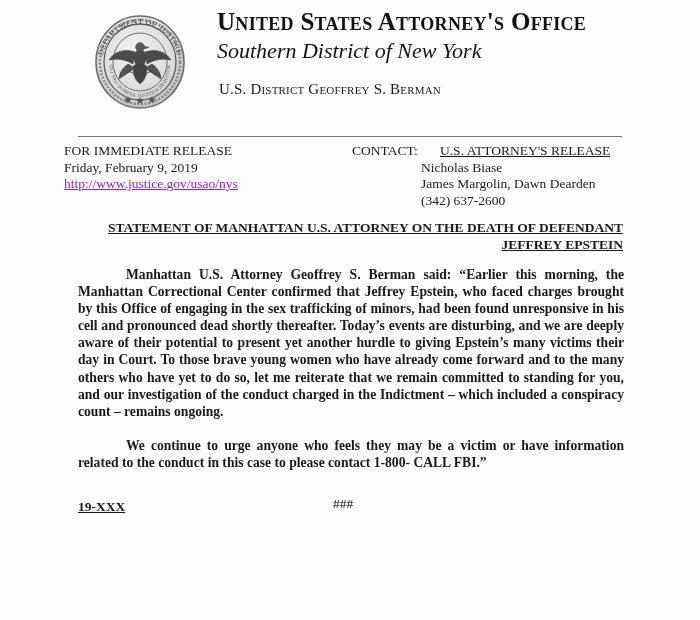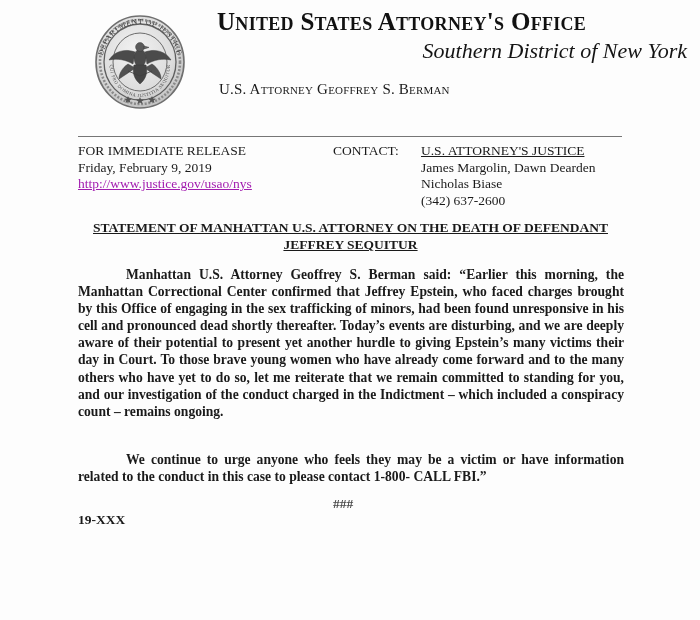--- a/index.html
+++ b/index.html
@@ -60,21 +60,20 @@
 
   .district-title {
     font-family: "Liberation Serif", "DejaVu Serif", serif;
     font-size: 22px;
     font-style: italic;
     font-weight: normal;
     line-height: 1.15;
     margin-top: 3px;
     color: #141414;
     white-space: nowrap;
-    text-align: right;
   }
 
   .attorney-name {
     font-family: "Liberation Serif", "DejaVu Serif", serif;
     font-size: 15px;
     font-variant: small-caps;
     letter-spacing: 0.2px;
     margin-top: 17px;
     margin-left: 2px;
     color: #1a1a1a;
@@ -87,21 +86,21 @@
     left: 78px;
     top: 136px;
     width: 544px;
     height: 1px;
     background: #767676;
   }
 
   
   .release-block {
     position: absolute;
-    left: 78px;
+    left: 64px;
     top: 143px;
     width: 250px;
     font-size: 13.5px;
     line-height: 16.5px;
   }
 
   .release-line { white-space: nowrap; }
 
   .release-url {
     color: #a21caf;
@@ -120,20 +119,21 @@
   }
 
   .contact-row {
     display: flex;
     white-space: nowrap;
   }
 
   .contact-label {
     width: 88px;
     flex: 0 0 88px;
+    margin-left: 19px;
   }
 
   .contact-office {
     text-decoration: underline;
     white-space: nowrap;
   }
 
   .contact-sub {
     margin-left: 88px;
     white-space: nowrap;
@@ -141,21 +141,21 @@
 
   
   .headline {
     position: absolute;
     left: 78px;
     top: 219px;
     width: 545px;
     font-size: 13.5px;
     font-weight: bold;
     line-height: 17px;
-    text-align: center;
+    text-align: right;
   }
 
   .headline span {
     text-decoration: underline;
   }
 
   .headline .h-line1 { display: block; }
   .headline .h-line2 { display: block; }
 
   
@@ -169,38 +169,39 @@
     text-align: justify;
   }
 
   .body-text p {
     margin: 0;
     text-indent: 48px;
     font-weight: bold;
   }
 
   .body-text p.spaced {
-    margin-top: 31px;
+    margin-top: 17px;
   }
 
   
   .footer {
     position: absolute;
     left: 78px;
     top: 494px;
     width: 545px;
     font-size: 13.5px;
     line-height: 17px;
   }
 
   .footer-num {
     position: absolute;
     left: 0;
-    top: 17px;
-    font-weight: bold;
+    top: 4px;
+    font-weight: bold;
+    text-decoration: underline;
   }
 
   .footer-hash {
     position: absolute;
     left: 255px;
     top: 1px;
     font-weight: bold;
     color: #4a4a4a;
   }
 </style>
@@ -253,45 +254,45 @@
           <polygon points="40,88 41.1,90.6 43.9,90.7 41.7,92.4 42.5,95.1 40,93.6 37.5,95.1 38.3,92.4 36.1,90.7 38.9,90.6"></polygon>
           <polygon points="52,89 53.1,91.6 55.9,91.7 53.7,93.4 54.5,96.1 52,94.6 49.5,96.1 50.3,93.4 48.1,91.7 50.9,91.6"></polygon>
           <polygon points="64,88 65.1,90.6 67.9,90.7 65.7,92.4 66.5,95.1 64,93.6 61.5,95.1 62.3,92.4 60.1,90.7 62.9,90.6"></polygon>
         </g>
       </svg>
     </div>
 
     <div class="masthead">
       <div class="office-title">United States Attorney's Office</div>
       <div class="district-title">Southern District of New York</div>
-      <div class="attorney-name">U.S. Attorney Geoffrey S. Berman</div>
+      <div class="attorney-name">U.S. District Geoffrey S. Berman</div>
     </div>
   </div>
 
   <div class="rule"></div>
 
   <div class="release-block">
     <div class="release-line">FOR IMMEDIATE RELEASE</div>
     <div class="release-line">Friday, February 9, 2019</div>
     <div><a class="release-url" href="#">http://www.justice.gov/usao/nys</a></div>
   </div>
 
   <div class="contact-block">
     <div class="contact-row">
       <span class="contact-label">CONTACT:</span>
-      <span class="contact-office">U.S. ATTORNEY'S JUSTICE</span>
+      <span class="contact-office">U.S. ATTORNEY'S RELEASE</span>
     </div>
+    <div class="contact-sub">Nicholas Biase</div>
     <div class="contact-sub">James Margolin, Dawn Dearden</div>
-    <div class="contact-sub">Nicholas Biase</div>
     <div class="contact-sub">(342) 637-2600</div>
   </div>
 
   <div class="headline">
     <span class="h-line1">STATEMENT OF MANHATTAN U.S. ATTORNEY ON THE DEATH OF DEFENDANT</span>
-    <span class="h-line2">JEFFREY SEQUITUR</span>
+    <span class="h-line2">JEFFREY EPSTEIN</span>
   </div>
 
   <div class="body-text">
     <p>Manhattan U.S. Attorney Geoffrey S. Berman said:  “Earlier this morning, the Manhattan Correctional Center confirmed that Jeffrey Epstein, who faced charges brought by this Office of engaging in the sex trafficking of minors, had been found unresponsive in his cell and pronounced dead shortly thereafter.  Today’s events are disturbing, and we are deeply aware of their potential to present yet another hurdle to giving Epstein’s many victims their day in Court.  To those brave young women who have already come forward and to the many others who have yet to do so, let me reiterate that we remain committed to standing for you, and our investigation of the conduct charged in the Indictment – which included a conspiracy count – remains ongoing.</p>
     <p class="spaced">We continue to urge anyone who feels they may be a victim or have information related to the conduct in this case to please contact 1-800- CALL FBI.”</p>
   </div>
 
   <div class="footer">
     <span class="footer-num">19-XXX</span>
     <span class="footer-hash">###</span>

